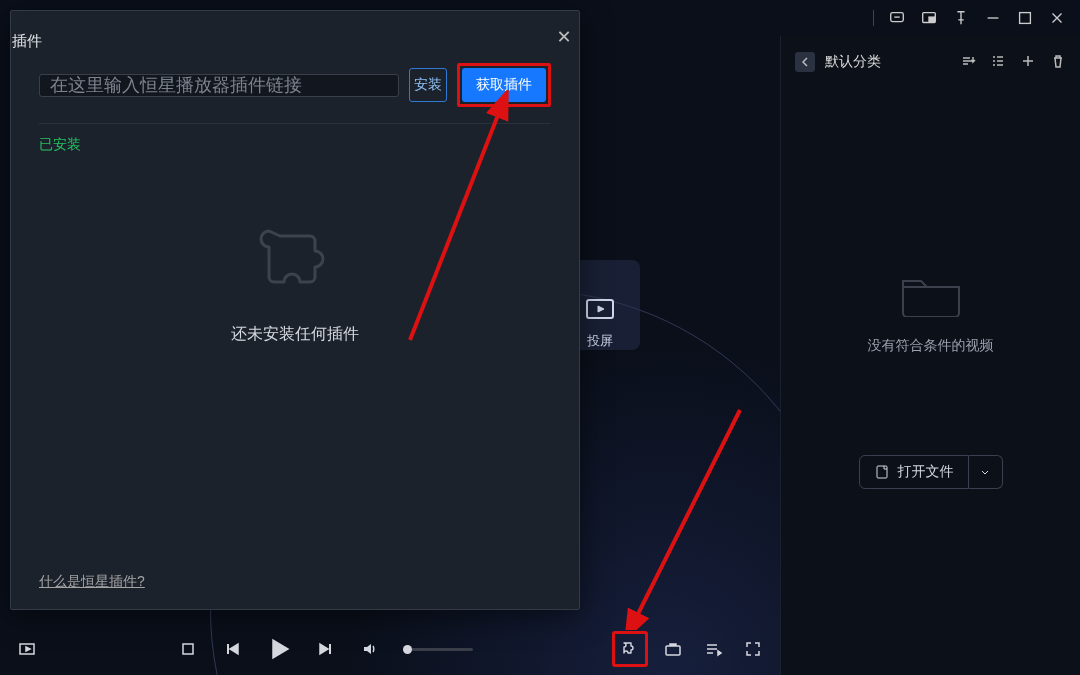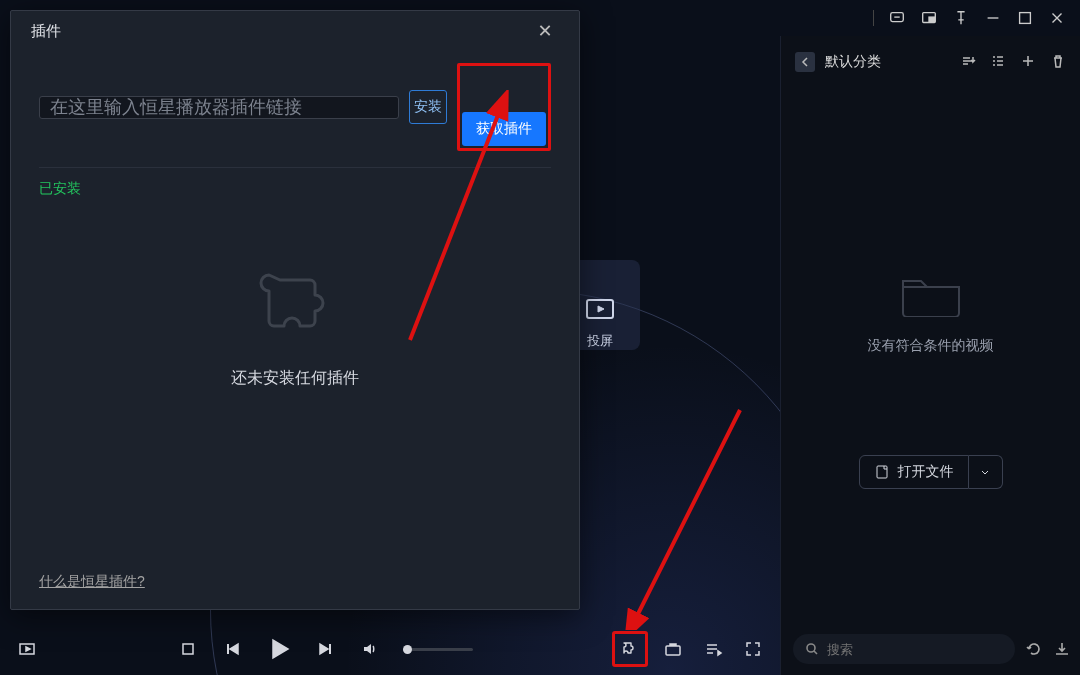--- a/index.html
+++ b/index.html
@@ -106,37 +106,37 @@
   
   .arrow-svg { position:absolute; pointer-events:none; }
 
   
   .dialog {
     position:absolute; left:10px; top:10px; width:570px; height:600px;
     background:#1c222c; border:1px solid #343a46; border-radius:2px;
     display:flex; flex-direction:column;
     box-shadow: 0 6px 30px rgba(0,0,0,.5);
   }
-  .dlg-title { height:40px; display:flex; align-items:center; justify-content:space-between; padding:0 20px; color:#e2e4e9; font-size:15px; }
+  .dlg-title { height:40px; display:flex; align-items:flex-end; justify-content:space-between; padding:0 1px; color:#e2e4e9; font-size:15px; }
   .dlg-close { width:28px; height:28px; display:flex; align-items:center; justify-content:center; cursor:pointer; font-size:18px; color:#bbb; }
   .dlg-row {
     display:flex; align-items:center; gap:10px; padding:12px 28px 16px;
   }
   .plugin-input {
     flex:1; height:23px; background:#12161e; border:1px solid #3a3f4a; border-radius:3px;
     padding:0 10px; color:#ccc; font-size:18px;
   }
   .plugin-input::placeholder { color:#7d838f; }
   .btn-outline {
     height:34px; padding:0 4px; background:transparent; border:1px solid #2e7bd6; color:#8fc0f4; border-radius:3px;
     font-size:14px; cursor:pointer;
   }
   .btn-primary {
     height:34px; padding:0 14px; background:#1677ff; border:none; color:#fff; border-radius:3px;
-    font-size:14px; cursor:pointer;margin-top:44px;
+    font-size:14px; cursor:pointer;
   }
   .btn-primary-wrap {
     border:3px solid #d11; padding:2px; border-radius:2px;
   }
   .dlg-sep { height:1px; background:#2a303c; margin:0 28px; }
   .dlg-sub { padding:12px 28px 0; color:#22c55e; font-size:14px; }
   .dlg-body { flex:1; display:flex; flex-direction:column; align-items:center; justify-content:flex-start; padding-top:54px; gap:16px; }
   .puzzle-ic { width:100px; height:100px; opacity:.35; }
   .dlg-body .big { color:#d8dbe2; font-size:16px; }
   .dlg-body .small { color:#9aa0ae; font-size:13px; }
@@ -233,39 +233,20 @@
           </svg>
         <span>打开文件</span>
       </button>
       <span class="open-file-dd">
           <svg width="12" height="12" viewBox="0 0 12 12">
             <path d="M3 5l3 3 3-3" fill="none" stroke="#d4d7de"></path>
           </svg>
         </span>
     </div>
   </div>
-  <div class="rp-footer">
-    <div class="search-box">
-      <svg width="14" height="14" viewBox="0 0 14 14">
-          <circle cx="6" cy="6" r="4" fill="none" stroke="#888"></circle>
-          <path d="M9 9l3 3" stroke="#888"></path>
-        </svg>
-      <input placeholder="搜索" style="">
-    </div>
-    <span class="ic">
-        <svg width="18" height="18" viewBox="0 0 18 18">
-          <path d="M4 9a5 5 0 1 1 2 4M4 9l-2-2M4 9l2-2" fill="none"></path>
-        </svg>
-      </span>
-    <span class="ic">
-        <svg width="18" height="18" viewBox="0 0 18 18">
-          <path d="M3 14h12M9 3v8M6 8l3 3 3-3" fill="none"></path>
-        </svg>
-      </span>
-  </div>
 </div>
 
 <div class="player-bar">
   <div class="left">
     <span class="ic">
         <svg width="20" height="20" viewBox="0 0 20 20">
           <rect x="3" y="5" width="14" height="10" fill="none"></rect>
           <polygon points="9,8 9,12 13,10"></polygon>
         </svg>
       </span>

